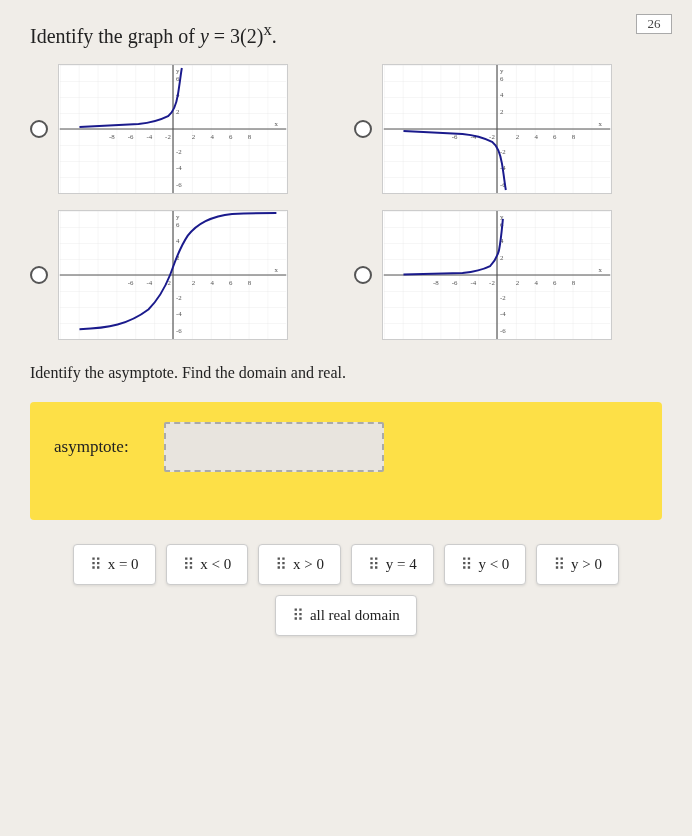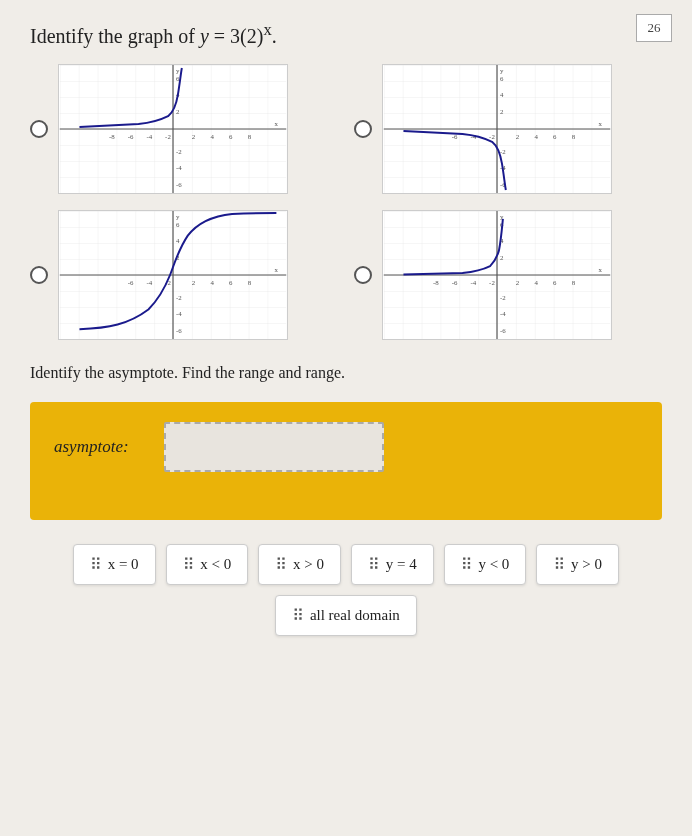--- a/index.html
+++ b/index.html
@@ -52,42 +52,41 @@
     .graph-box svg {
       width: 100%;
       height: 100%;
     }
 
     .page-number-box {
       position: absolute;
       top: 14px;
       right: 20px;
       width: 36px;
-      height: 28px;
+      height: 20px;
       border: 1px solid #aaa;
       background: white;
       display: flex;
       align-items: center;
       justify-content: center;
       font-size: 13px;
       color: #444;
     }
 
     .asymptote-section {
       font-size: 16px;
       margin-bottom: 20px;
       color: #222;
     }
 
     .answer-area {
-      background: #eab308;
+      background: #fde047;
       border-radius: 4px;
       padding: 20px 24px 28px 24px;
       margin-bottom: 24px;
-      font-style: italic;
     }
 
     .answer-row {
       display: flex;
       align-items: center;
       margin-bottom: 20px;
     }
 
     .answer-label {
       font-size: 17px;
@@ -294,21 +293,21 @@
         <text x="118" y="124" class="axis-label">-6</text>
 
         <path d="M 20,64.5 C 40,64 60,63.5 80,63 C 90,62 100,60 108,56 C 112,52 115,47 117,40 C 119,30 120,18 121,8" class="curve-line"></path>
       </svg>
     </div>
   </div>
 
 </div>
 
 <div class="asymptote-section">
-  Identify the asymptote. Find the range and range.
+  Identify the asymptote. Find the domain and real.
 </div>
 
 <div class="answer-area">
 
   <div class="answer-row">
     <div class="answer-label">asymptote:</div>
     <div class="answer-input"></div>
   </div>
 
 

